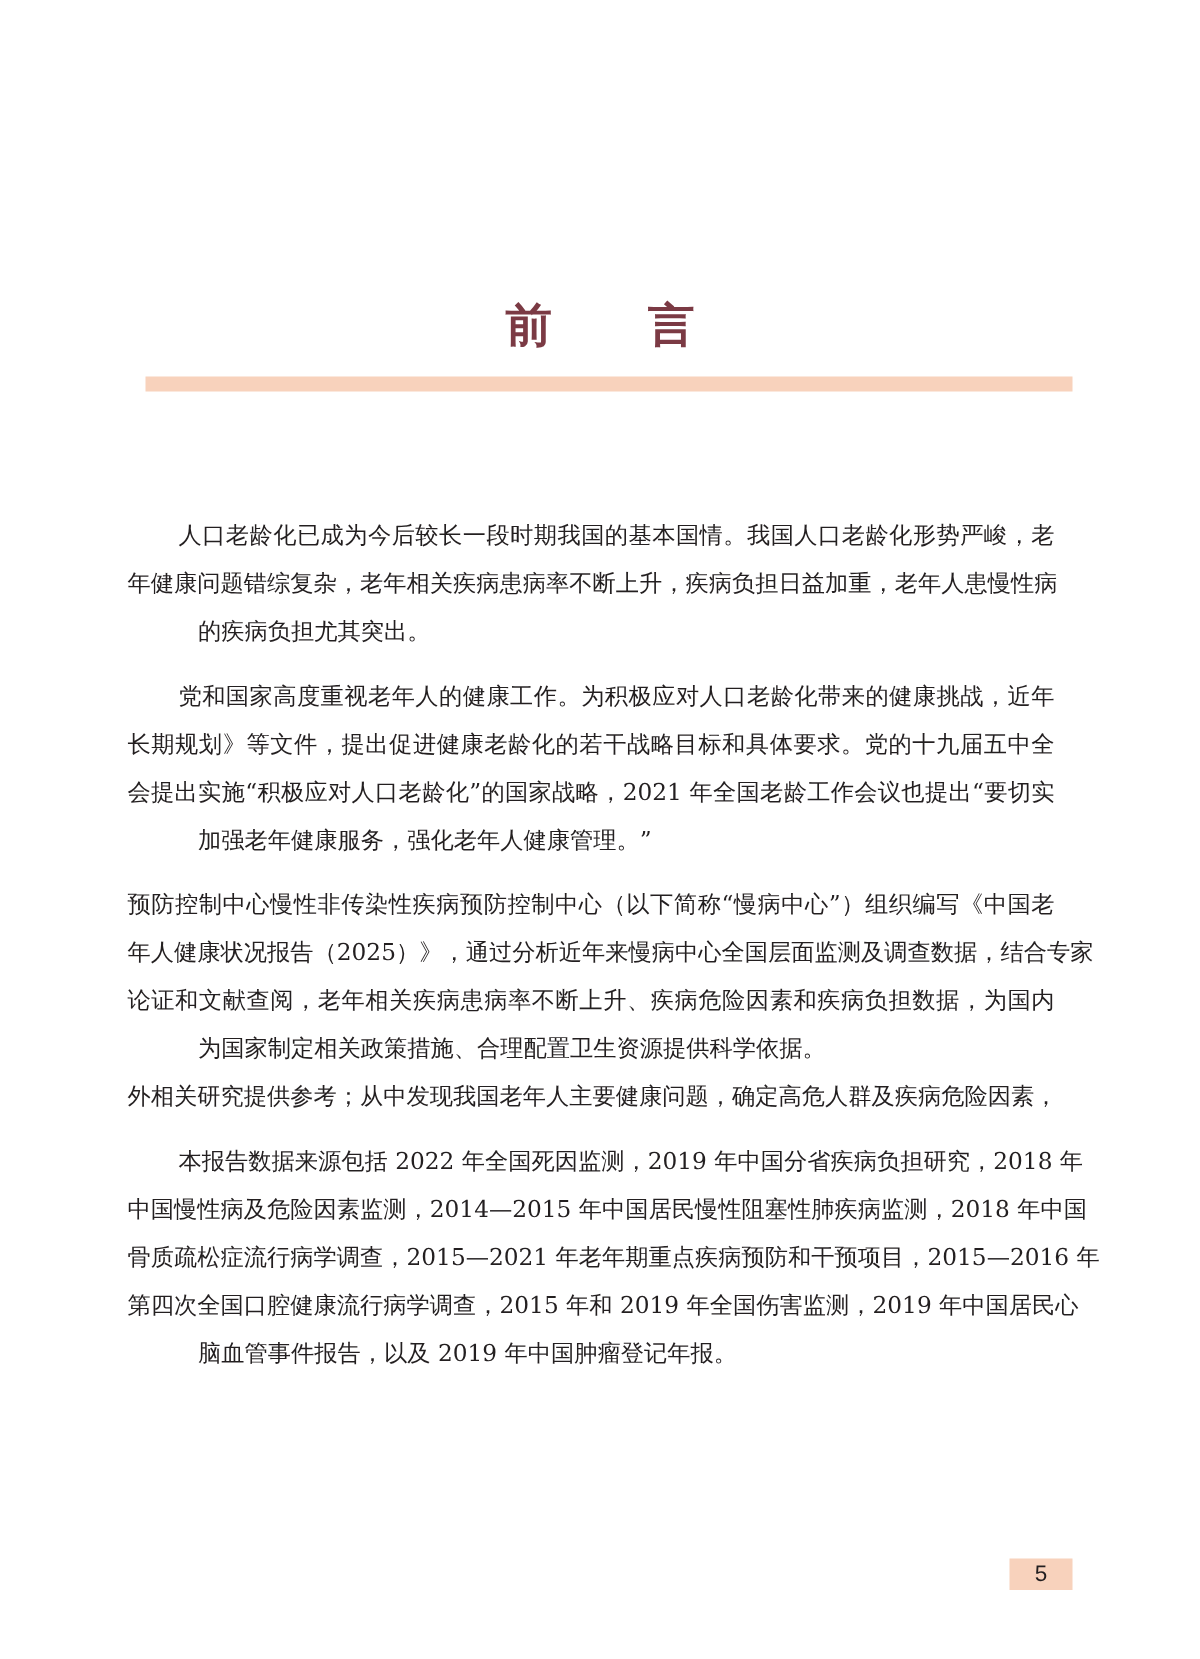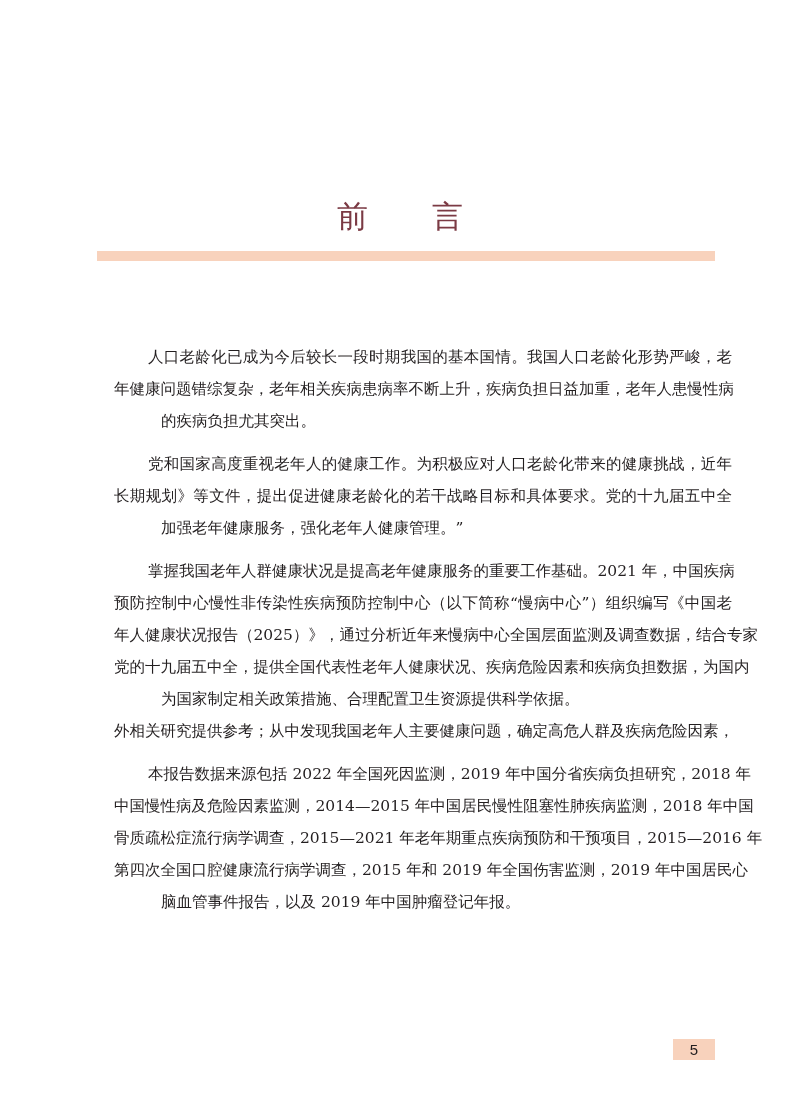--- a/index.html
+++ b/index.html
@@ -15,21 +15,21 @@
       font-family: "DejaVu Serif", "Liberation Serif", serif;
       color: #231f20;
     }
     .page-title {
       position: absolute;
       top: 196px;
       left: 0;
       width: 800px;
       text-align: center;
       font-family: "DejaVu Sans", "Liberation Sans", sans-serif;
-      font-weight: normal;
+      font-weight: bold;
       font-size: 31px;
       color: #7b3a44;
       letter-spacing: 0;
     }
     .page-title .ch {
       display: inline-block;
       width: 31px;
     }
     .page-title .ch + .ch {
       margin-left: 64px;
@@ -37,21 +37,21 @@
     .title-bar {
       position: absolute;
       left: 97px;
       top: 251px;
       width: 618px;
       height: 10px;
       background: #f8d2bc;
     }
     .content {
       position: absolute;
-      left: 114px;
+      left: 85px;
       top: 341px;
       width: 618px;
     }
     .para {
       margin: 0 0 11px 0;
     }
     .line {
       display: block;
       height: 32px;
       line-height: 32px;
@@ -94,27 +94,27 @@
 
 <div class="content">
   <div class="para">
     <span class="line indent">人口老龄化已成为今后较长一段时期我国的基本国情。我国人口老龄化形势严峻，老</span>
     <span class="line">年健康问题错综复杂，老年相关疾病患病率不断上升，疾病负担日益加重，老年人患慢性病</span>
     <span class="line last">的疾病负担尤其突出。</span>
   </div>
   <div class="para">
     <span class="line indent">党和国家高度重视老年人的健康工作。为积极应对人口老龄化带来的健康挑战，近年</span>
     <span class="line">长期规划》等文件，提出促进健康老龄化的若干战略目标和具体要求。党的十九届五中全</span>
+    <span class="line">会提出实施“积极应对人口老龄化”的国家战略，2021 年全国老龄工作会议也提出“要切实</span>
     <span class="line last">加强老年健康服务，强化老年人健康管理。”</span>
   </div>
   <div class="para">
-    <span class="line indent">掌握我国老年人群健康状况是提高老年健康服务的重要工作基础。2021 年，中国疾病</span>
     <span class="line">预防控制中心慢性非传染性疾病预防控制中心（以下简称“慢病中心”）组织编写《中国老</span>
     <span class="line">年人健康状况报告（2025）》，通过分析近年来慢病中心全国层面监测及调查数据，结合专家</span>
-    <span class="line">党的十九届五中全，提供全国代表性老年人健康状况、疾病危险因素和疾病负担数据，为国内</span>
+    <span class="line">论证和文献查阅，老年相关疾病患病率不断上升、疾病危险因素和疾病负担数据，为国内</span>
     <span class="line last">为国家制定相关政策措施、合理配置卫生资源提供科学依据。</span>
     <span class="line">外相关研究提供参考；从中发现我国老年人主要健康问题，确定高危人群及疾病危险因素，</span>
   </div>
   <div class="para">
     <span class="line indent">本报告数据来源包括 2022 年全国死因监测，2019 年中国分省疾病负担研究，2018 年</span>
     <span class="line">中国慢性病及危险因素监测，2014—2015 年中国居民慢性阻塞性肺疾病监测，2018 年中国</span>
     <span class="line">骨质疏松症流行病学调查，2015—2021 年老年期重点疾病预防和干预项目，2015—2016 年</span>
     <span class="line">第四次全国口腔健康流行病学调查，2015 年和 2019 年全国伤害监测，2019 年中国居民心</span>
     <span class="line last">脑血管事件报告，以及 2019 年中国肿瘤登记年报。</span>
   </div>

